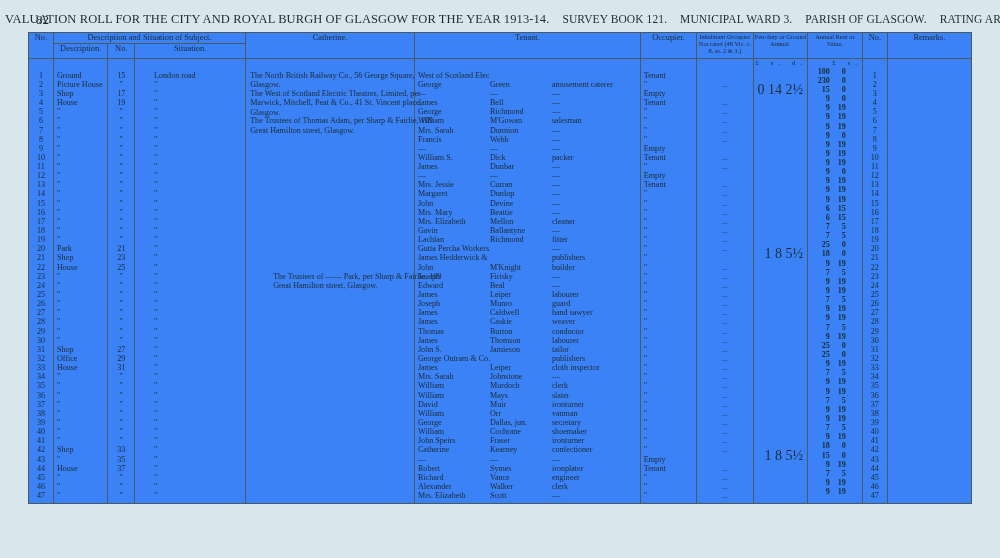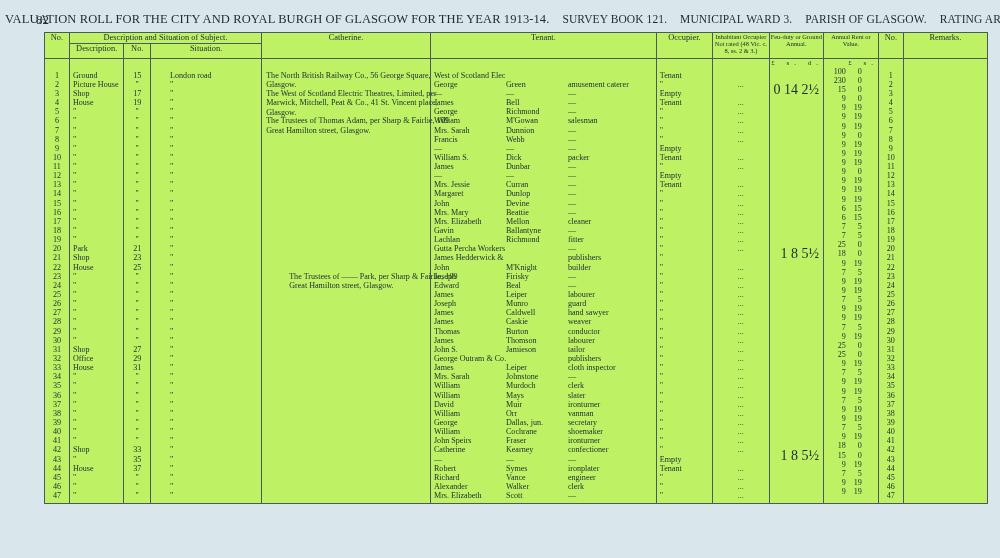--- a/index.html
+++ b/index.html
@@ -36,25 +36,25 @@
     position: absolute;
     top: 12px;
     left: 36px;
     font-size: 13px;
   }
   .hdr-seg { margin: 0 5px; }
   .hdr-big { font-size: 12.5px; }
   table.roll {
     position: absolute;
     top: 32px;
-    left: 44px;
+    left: 28px;
     width: 944px;
     border-collapse: collapse;
     font-size: 8.3px;
-    background: #bef264;
+    background: #3b82f6;
   }
   table.roll td, table.roll th {
     border: 1px solid #4a5a63;
     padding: 0;
     vertical-align: top;
     font-weight: normal;
   }
   .hcell {
     text-align: center;
     font-size: 8.4px;
@@ -113,20 +113,21 @@
   }
   .prop-entry { margin-bottom: 0; }
   .money-row {
     display: flex;
     height: 9.15px;
     line-height: 9.15px;
     font-size: 8.1px;
     box-sizing: border-box;
     white-space: nowrap;
     overflow: hidden;
+    font-weight: bold;
   }
   .m-l { width: 22px; text-align: right; flex: none; }
   .m-s { width: 16px; text-align: right; flex: none; }
   .m-d { width: 14px; text-align: left; padding-left: 2px; flex: none; }
   .feu-row {
     display: flex;
     height: 9.15px;
     line-height: 9.15px;
     font-size: 14px;
     box-sizing: border-box;

